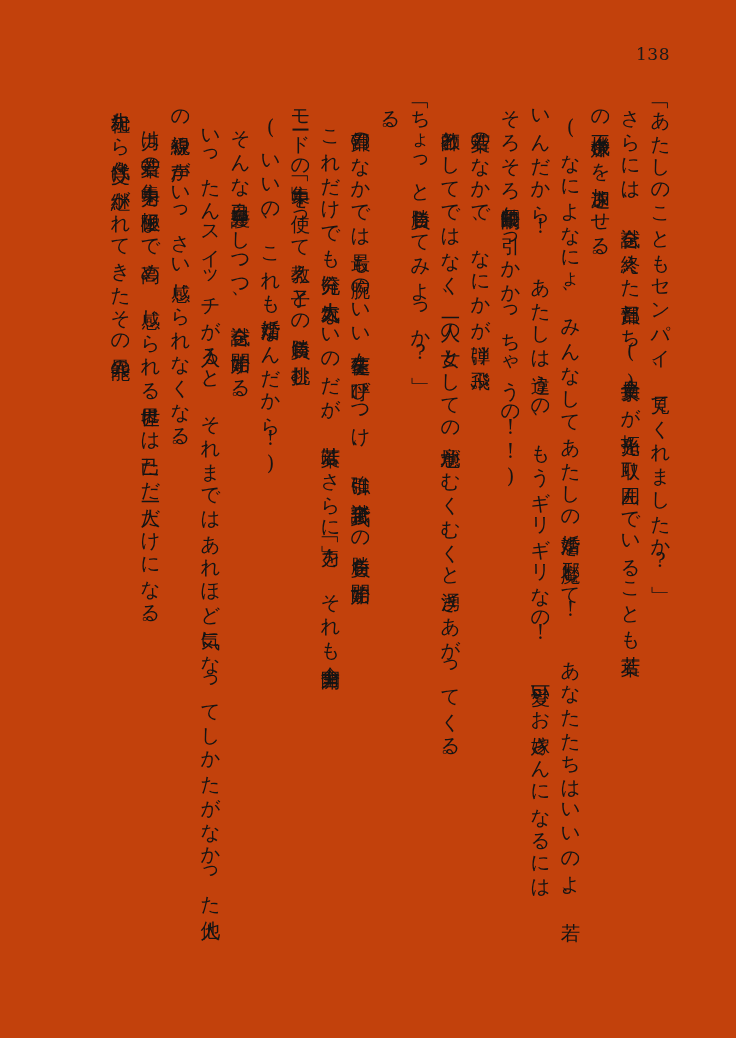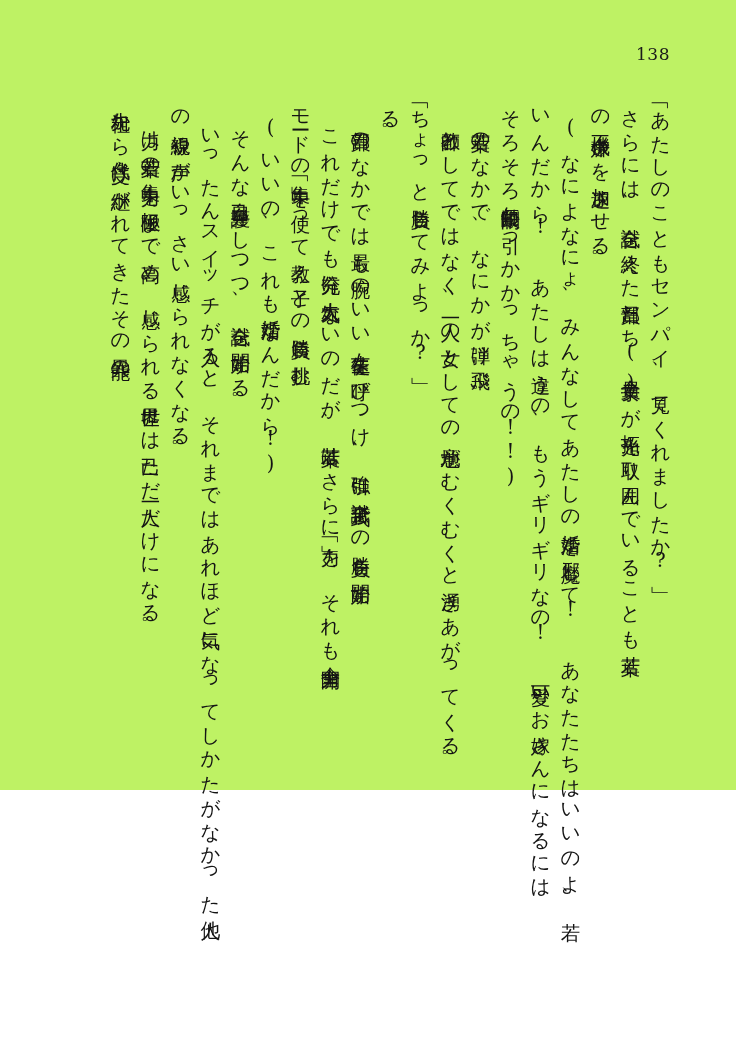--- a/index.html
+++ b/index.html
@@ -11,22 +11,22 @@
     width: 736px;
     height: 1038px;
     font-family: "DejaVu Serif", "Liberation Serif", serif;
     color: #111111;
     overflow: hidden;
     position: relative;
   }
   .page {
     position: relative;
     width: 736px;
-    height: 790px;
-    background: #bef264;
+    height: 1038px;
+    background: #c2410c;
     box-sizing: border-box;
   }
   .page-number {
     position: absolute;
     top: 44px;
     right: 66px;
     font-size: 17px;
     font-family: "DejaVu Serif", "Liberation Serif", serif;
     letter-spacing: 0.5px;
     color: #1a1a1a;

